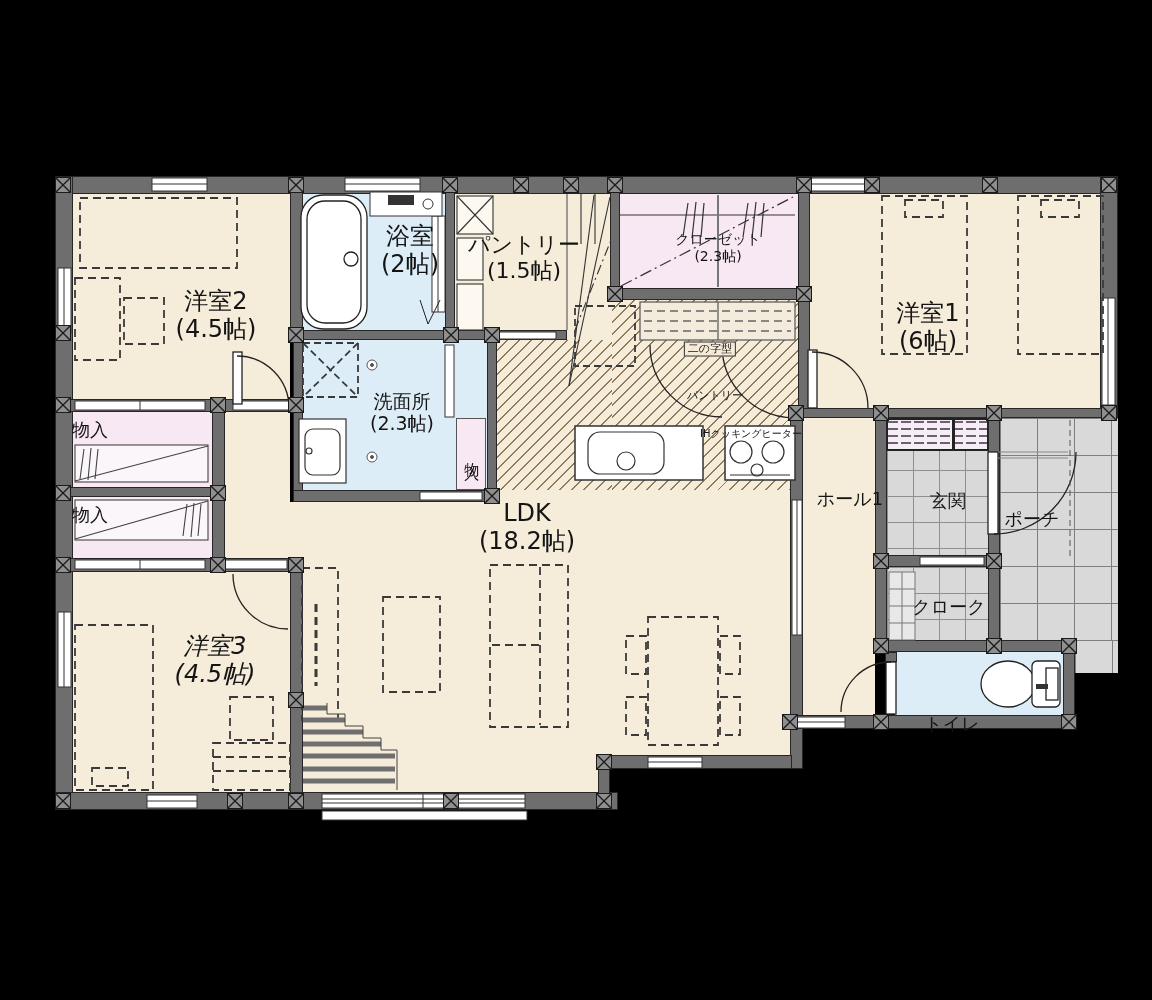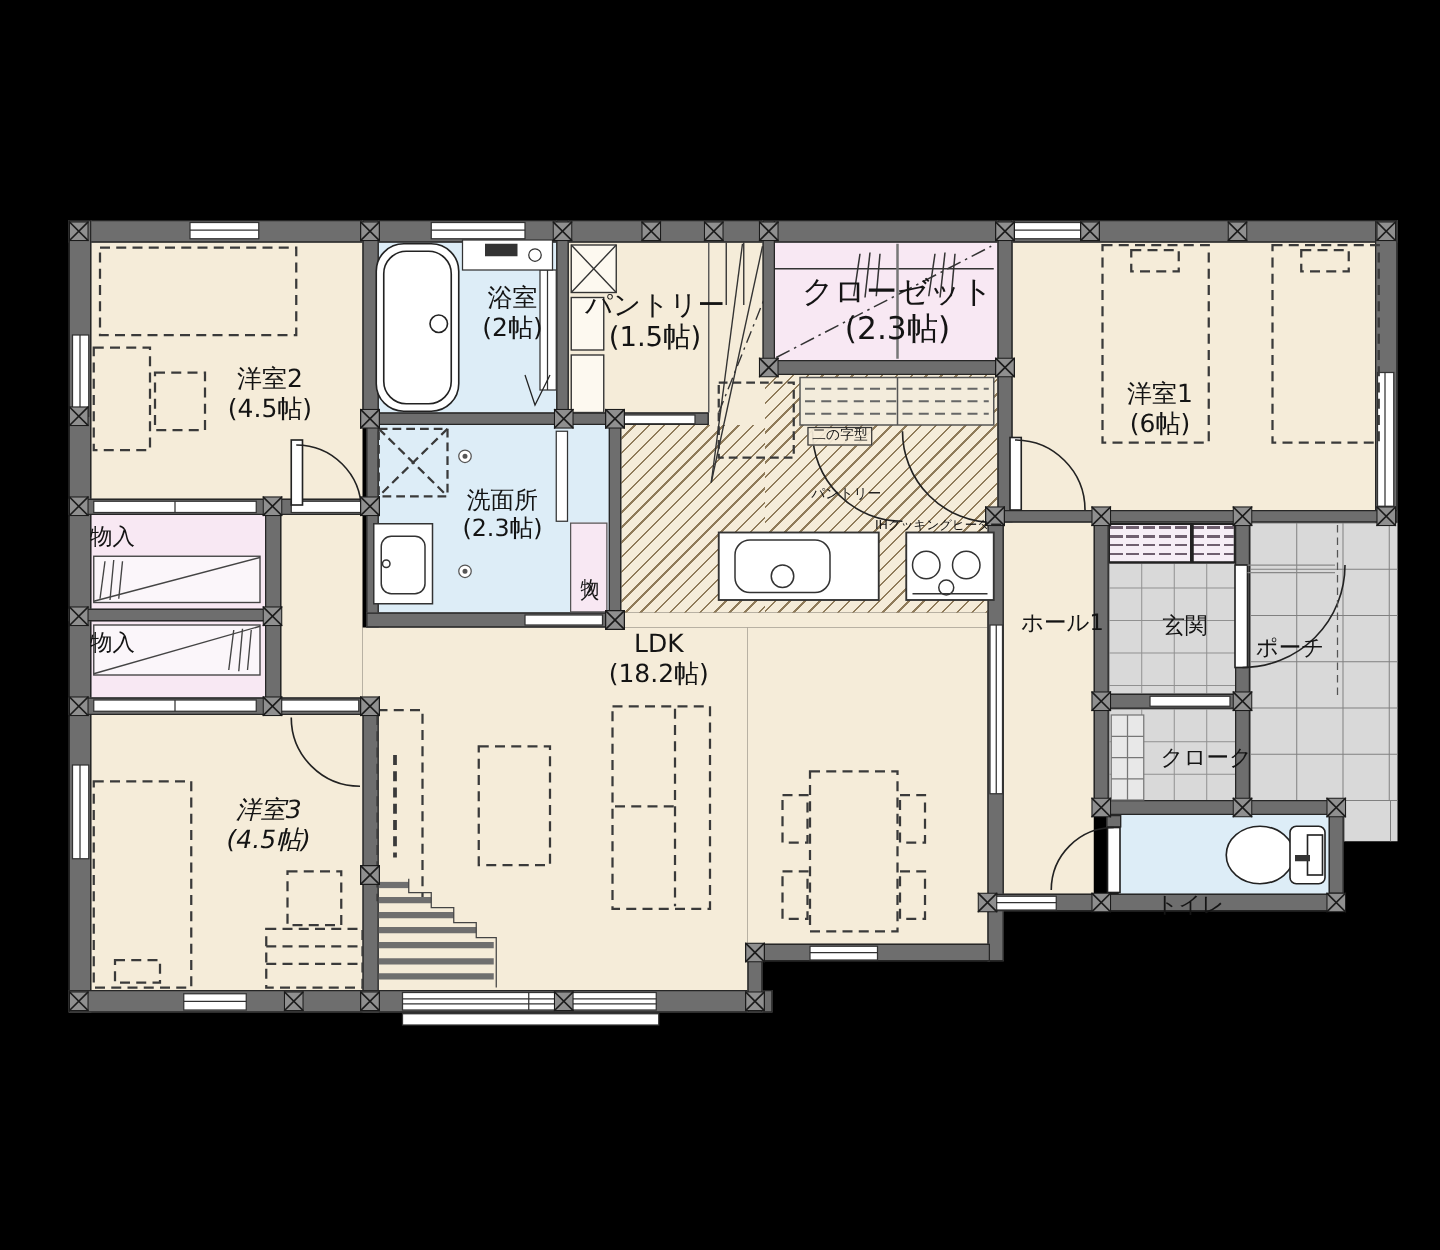--- a/index.html
+++ b/index.html
@@ -20,23 +20,23 @@
     background-size:37px 37px;}
   .hatch{background-image:repeating-linear-gradient(135deg,rgba(100,75,35,0) 0 7px,rgba(100,75,35,.7) 7px 8.4px);}
   .shoecab{background-color:#f6eef6;
     background-image:repeating-linear-gradient(90deg,rgba(246,238,246,0) 0 10px,#f6eef6 10px 13px),
                      repeating-linear-gradient(0deg,rgba(246,238,246,0) 0 5px,#6f5f6f 5px 7px);
     border:2px solid #222;box-sizing:border-box;}
   .wall{position:absolute;background:#6e6e6e;border:1px solid #262626;box-sizing:border-box;}
   .lbl{position:absolute;color:#141414;text-align:center;line-height:1.18;white-space:nowrap;
        transform:translate(-50%,-50%);}
   .lbl span{display:block;}
-  .lbl-big{font-size:20px;}
+  .lbl-big{font-size:24px;}
   .lbl-med{font-size:18px;}
-  .lbl-sm{font-size:11px;}
+  .lbl-sm{font-size:11px;margin-left:38px;}
   .lbl-xs{font-size:10px;}
   .boxed{border:1px solid #333;background:rgba(245,236,217,.92);padding:0 3px;}
   .vtext{writing-mode:vertical-rl;font-size:15px;letter-spacing:2px;}
   svg.overlay{position:absolute;left:0;top:0;pointer-events:none;}
 </style>
 </head>
 <body>
 
 <div id="stage">
 
@@ -366,21 +366,21 @@
       <span>(4.5帖)</span>
   </div>
   <div class="lbl lbl-big" style="left:410px;top:250px;">
     <span>浴室</span>
       <span>(2帖)</span>
   </div>
   <div class="lbl lbl-big" style="left:524px;top:258px;font-size:22px;">
     <span>パントリー</span>
       <span>(1.5帖)</span>
   </div>
-  <div class="lbl lbl-big" style="left:718px;top:248px;font-size:25px;">
+  <div class="lbl lbl-big" style="left:718px;top:248px;font-size:14px;">
     <span>クローゼット</span>
       <span>(2.3帖)</span>
   </div>
   <div class="lbl lbl-big" style="left:928px;top:300px;margin-top:27px;">
     <span>洋室1</span>
       <span>(6帖)</span>
   </div>
   <div class="lbl lbl-med" style="left:90px;top:430px;">
     <span>物入</span>
   </div>
@@ -400,33 +400,33 @@
   </div>
   <div class="lbl lbl-med" style="left:850px;top:499px;">
     <span>ホール1</span>
   </div>
   <div class="lbl lbl-med" style="left:948px;top:501px;">
     <span>玄関</span>
   </div>
   <div class="lbl lbl-med" style="left:1032px;top:478px;margin-top:41px;">
     <span>ポーチ</span>
   </div>
-  <div class="lbl lbl-med" style="left:949px;top:607px;margin-left:16px;">
+  <div class="lbl lbl-med" style="left:949px;top:607px;">
     <span>クローク</span>
   </div>
   <div class="lbl lbl-med" style="left:952px;top:724px;">
     <span>トイレ</span>
   </div>
   <div class="lbl lbl-big" style="left:215px;top:660px;font-style:italic;">
     <span>洋室3</span>
       <span>(4.5帖)</span>
   </div>
   <div class="lbl lbl-sm boxed" style="left:672px;top:349px;">
     <span>二の字型</span>
   </div>
   <div class="lbl lbl-sm" style="left:677px;top:396px;">
     <span>パントリー</span>
   </div>
-  <div class="lbl lbl-xs" style="left:751px;top:421px;">
+  <div class="lbl lbl-xs" style="left:751px;top:434px;">
     <span>IHクッキングヒーター</span>
   </div>
 
 </div>
 
 </body></html>

